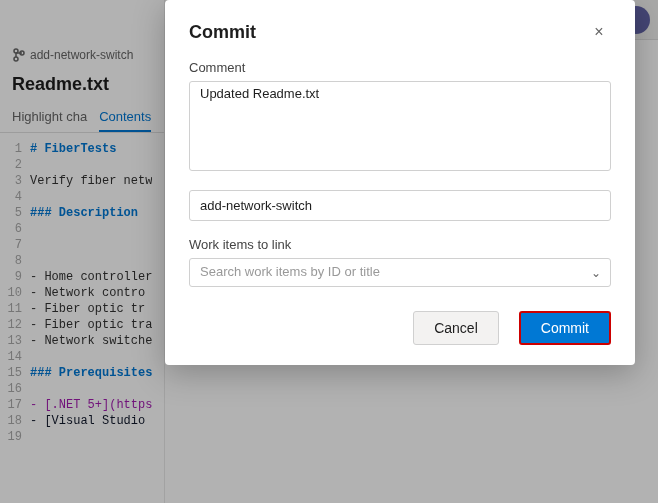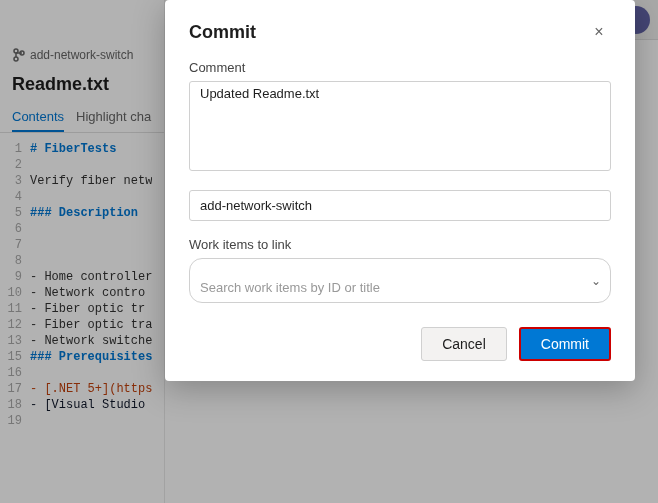--- a/index.html
+++ b/index.html
@@ -203,22 +203,22 @@
       margin-bottom: 16px;
     }
 
     .modal-select-wrapper {
       position: relative;
       margin-bottom: 24px;
     }
     .modal-select-placeholder {
       width: 100%;
       border: 1px solid #d0d0d0;
-      border-radius: 13px;
-      padding: 21px 32px 7px 10px;
+      border-radius: 3px;
+      padding: 5px 32px 7px 10px;
       font-size: 13px;
       color: #999;
       background: #fff;
       cursor: pointer;
       display: flex;
       align-items: center;
       justify-content: space-between;
     }
     .modal-select-chevron {
       position: absolute;
@@ -226,21 +226,21 @@
       top: 50%;
       transform: translateY(-50%);
       color: #666;
       font-size: 12px;
       pointer-events: none;
     }
 
     .modal-footer {
       display: flex;
       justify-content: flex-end;
-      gap: 12px;
+      gap: 20px;
       align-items: center;
     }
 
     .btn-cancel {
       background: #f3f2f1;
       border: 1px solid #d0d0d0;
       border-radius: 3px;
       padding: 8px 20px;
       font-size: 14px;
       cursor: pointer;
@@ -283,22 +283,22 @@
         <circle cx="4" cy="3" r="2" stroke="#666" stroke-width="1.5"></circle>
         <circle cx="4" cy="11" r="2" stroke="#666" stroke-width="1.5"></circle>
         <circle cx="10" cy="5" r="2" stroke="#666" stroke-width="1.5"></circle>
         <line x1="4" y1="5" x2="4" y2="9" stroke="#666" stroke-width="1.5"></line>
         <path d="M4 5 Q4 5 10 5" stroke="#666" stroke-width="1.5" fill="none"></path>
       </svg>
       <span>add-network-switch</span>
     </div>
     <div class="file-title">Readme.txt</div>
     <div class="file-tabs">
+      <div class="file-tab">Highlight cha</div>
       <div class="file-tab active">Contents</div>
-      <div class="file-tab">Highlight cha</div>
     </div>
     <div class="file-content">
 
     <div class="file-line">
           <span class="line-num">1</span>
           <span class="line-code heading"># FiberTests</span>
         </div>
         <div class="file-line">
           <span class="line-num">2</span>
           <span class="line-code"></span>
@@ -340,30 +340,34 @@
         </div>
         <div class="file-line">
           <span class="line-num">12</span>
           <span class="line-code">- Fiber optic tra</span>
         </div>
         <div class="file-line">
           <span class="line-num">13</span>
           <span class="line-code">- Network switche</span>
         </div>
         <div class="file-line">
+          <span class="line-num">14</span>
+          <span class="line-code"></span>
+        </div>
+        <div class="file-line">
           <span class="line-num">15</span>
           <span class="line-code heading">### Prerequisites</span>
         </div>
         <div class="file-line">
           <span class="line-num">16</span>
           <span class="line-code"></span>
         </div>
         <div class="file-line">
           <span class="line-num">17</span>
-          <span class="line-code" style="color: #c2410c;">- [.NET 5+](https</span>
+          <span class="line-code" style="color: #a21caf;">- [.NET 5+](https</span>
         </div>
         <div class="file-line">
           <span class="line-num">18</span>
           <span class="line-code" style="color: #0f172a;">- [Visual Studio</span>
         </div>
         <div class="file-line">
           <span class="line-num">19</span>
           <span class="line-code"></span>
         </div>
       </div>

